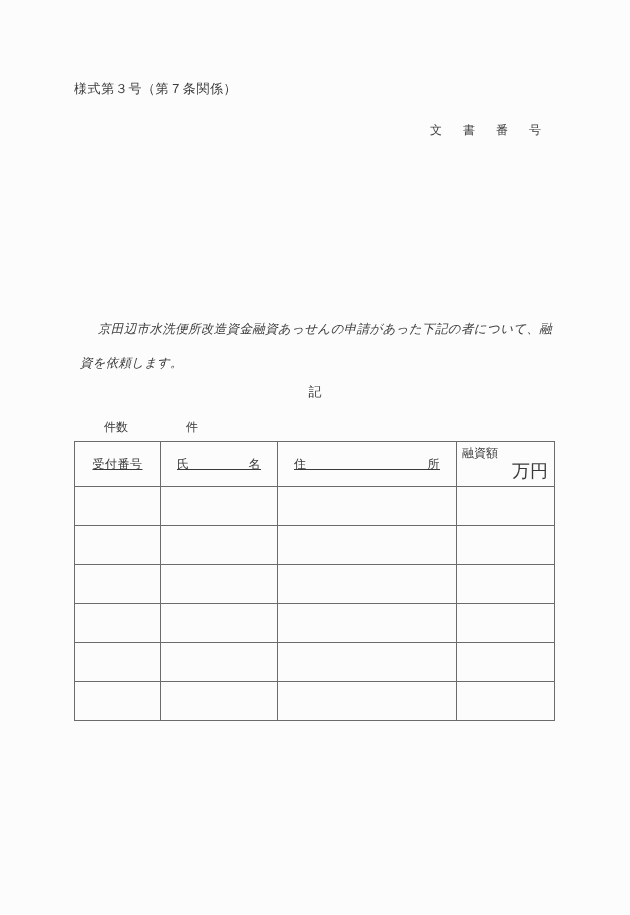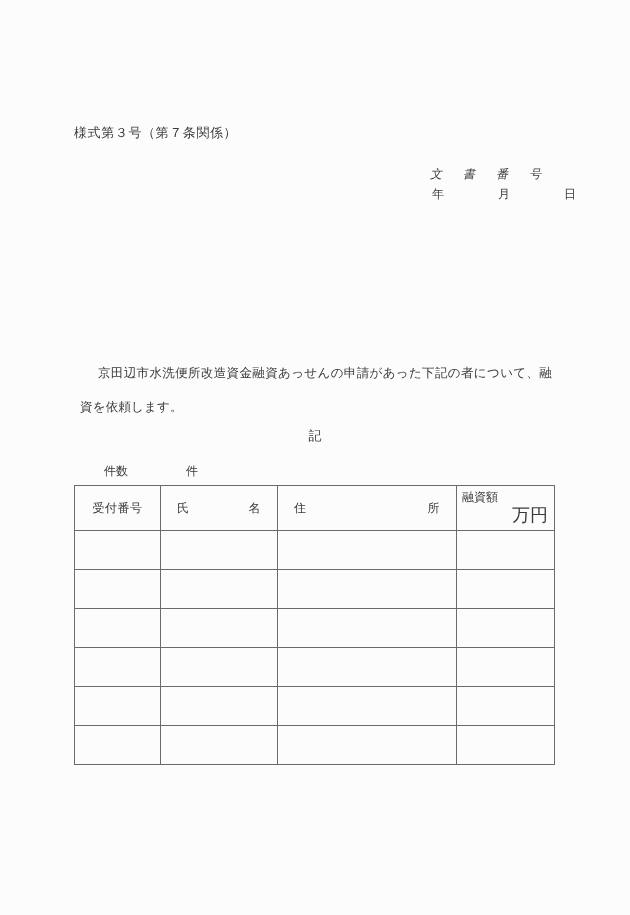--- a/index.html
+++ b/index.html
@@ -11,21 +11,20 @@
     height: 915px;
     background: #fcfcfc;
     font-family: "DejaVu Serif", "Liberation Serif", serif;
     color: #3a3a3a;
     position: relative;
     overflow: hidden;
   }
   .page {
     position: absolute;
     inset: 0;
-    margin-top: 44px;
   }
 
   
   .form-no {
     position: absolute;
     left: 74px;
     top: 80px;
     font-size: 13px;
     letter-spacing: 0.6px;
     white-space: nowrap;
@@ -36,21 +35,20 @@
     position: absolute;
     left: 430px;
     top: 120px;
     font-size: 12px;
     line-height: 20px;
     white-space: nowrap;
   }
   .docno-line {
     display: block;
     letter-spacing: 4.5px;
-    font-style: italic;
   }
   .date-line {
     display: block;
     letter-spacing: 4.5px;
     text-align: left;
     padding-left: 2px;
     word-spacing: 10px;
   }
 
   
@@ -106,20 +104,21 @@
   .body-text {
     position: absolute;
     left: 80px;
     top: 312px;
     width: 472px;
     font-size: 12.5px;
     line-height: 34px;
     text-indent: 18px;
     text-align: justify;
     letter-spacing: 0.2px;
+    font-style: italic;
   }
 
   
   .ki-mark {
     position: absolute;
     left: 0;
     right: 0;
     top: 383px;
     text-align: center;
     font-size: 13px;
@@ -142,20 +141,21 @@
   .table-wrap {
     position: absolute;
     left: 74px;
     top: 441px;
     width: 480px;
   }
   table.form-table {
     width: 480px;
     border-collapse: collapse;
     table-layout: fixed;
+    text-decoration: underline;
   }
   table.form-table th,
   table.form-table td {
     border: 1px solid #6b6b6b;
     font-weight: normal;
     font-size: 12px;
     padding: 0;
     background: transparent;
   }
   table.form-table th {
@@ -201,21 +201,20 @@
 </style>
 </head>
 <body>
 
 <div class="page">
 
   <div class="form-no">様式第３号（第７条関係）</div>
 
   <div class="docno-block">
     <span class="docno-line">文　書　番　号</span>
-    <span class="date-line">年　　　月　　　日</span>
   </div>
 
 
 
 
   <div class="body-text">京田辺市水洗便所改造資金融資あっせんの申請があった下記の者について、融資を依頼します。</div>
 
   <div class="ki-mark">記</div>
 
   <div class="count-line">

